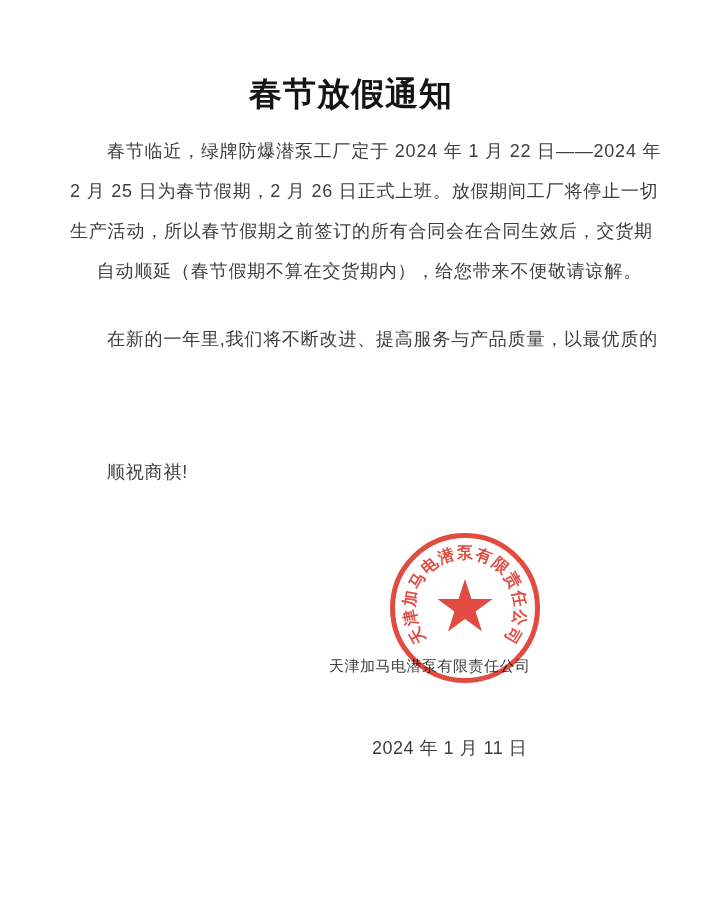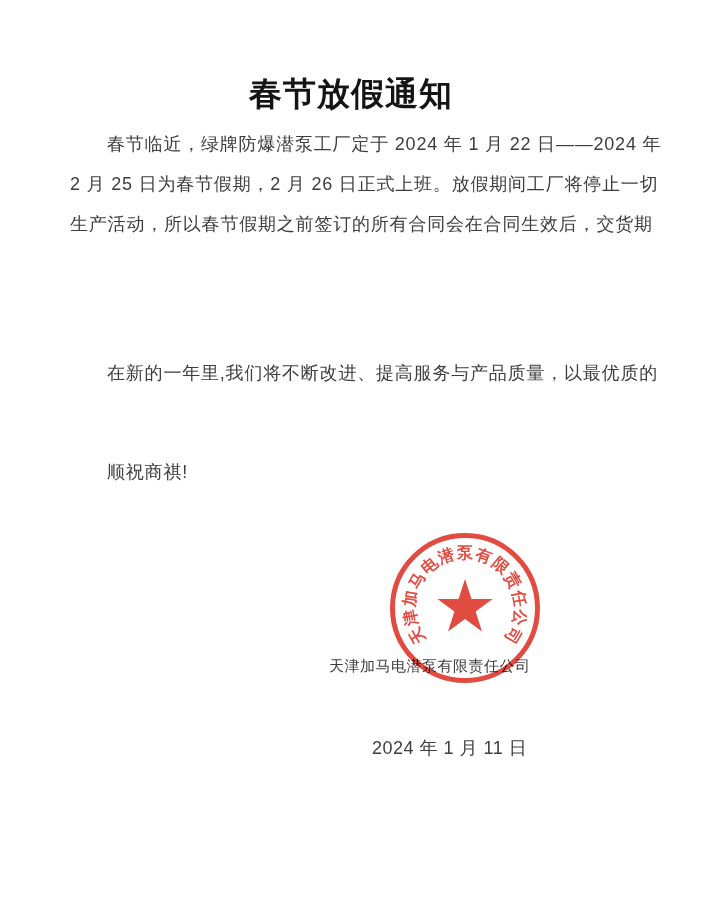--- a/index.html
+++ b/index.html
@@ -15,22 +15,22 @@
     position: absolute; top: 72px; left: 0; width: 702px;
     text-align: center;
     font-size: 33px; font-weight: 700; color: var(--title-text);
     letter-spacing: 1px;
   }
   .para {
     position: absolute; left: 70px; width: 572px;
     font-size: 18px; letter-spacing: 0.8px; color: var(--body-text);
   }
   .para .line { height: 40px; line-height: 40px; white-space: nowrap; }
-  .para1 { top: 124px; text-align: right; }
-  .para2 { top: 354px; }
+  .para1 { top: 131px; text-align: right; }
+  .para2 { top: 320px; }
   .para2 .line { height: 38px; line-height: 38px; }
   .closing { top: 452px; }
   .indent { padding-left: 37px; }
   .signature-company {
     position: absolute; top: 657px; left: 329px;
     font-size: 15px; letter-spacing: 0.5px; color: var(--body-text);
     white-space: nowrap;
   }
   .signature-date {
     position: absolute; top: 736px; left: 372px;
@@ -64,20 +64,21 @@
 </style>
 </head>
 <body>
 
 <h1 class="doc-title">春节放假通知</h1>
 
 <div class="para para1">
   <div class="line indent">春节临近，绿牌防爆潜泵工厂定于 2024 年 1 月 22 日——2024 年</div>
   <div class="line">2 月 25 日为春节假期，2 月 26 日正式上班。放假期间工厂将停止一切</div>
   <div class="line">生产活动，所以春节假期之前签订的所有合同会在合同生效后，交货期</div>
+  <div class="line">自动顺延（春节假期不算在交货期内），给您带来不便敬请谅解。</div>
 </div>
 
 <div class="para para2">
   <div class="line indent">在新的一年里,我们将不断改进、提高服务与产品质量，以最优质的</div>
 </div>
 
 <div class="para closing">
   <div class="line indent">顺祝商祺!</div>
 </div>
 

